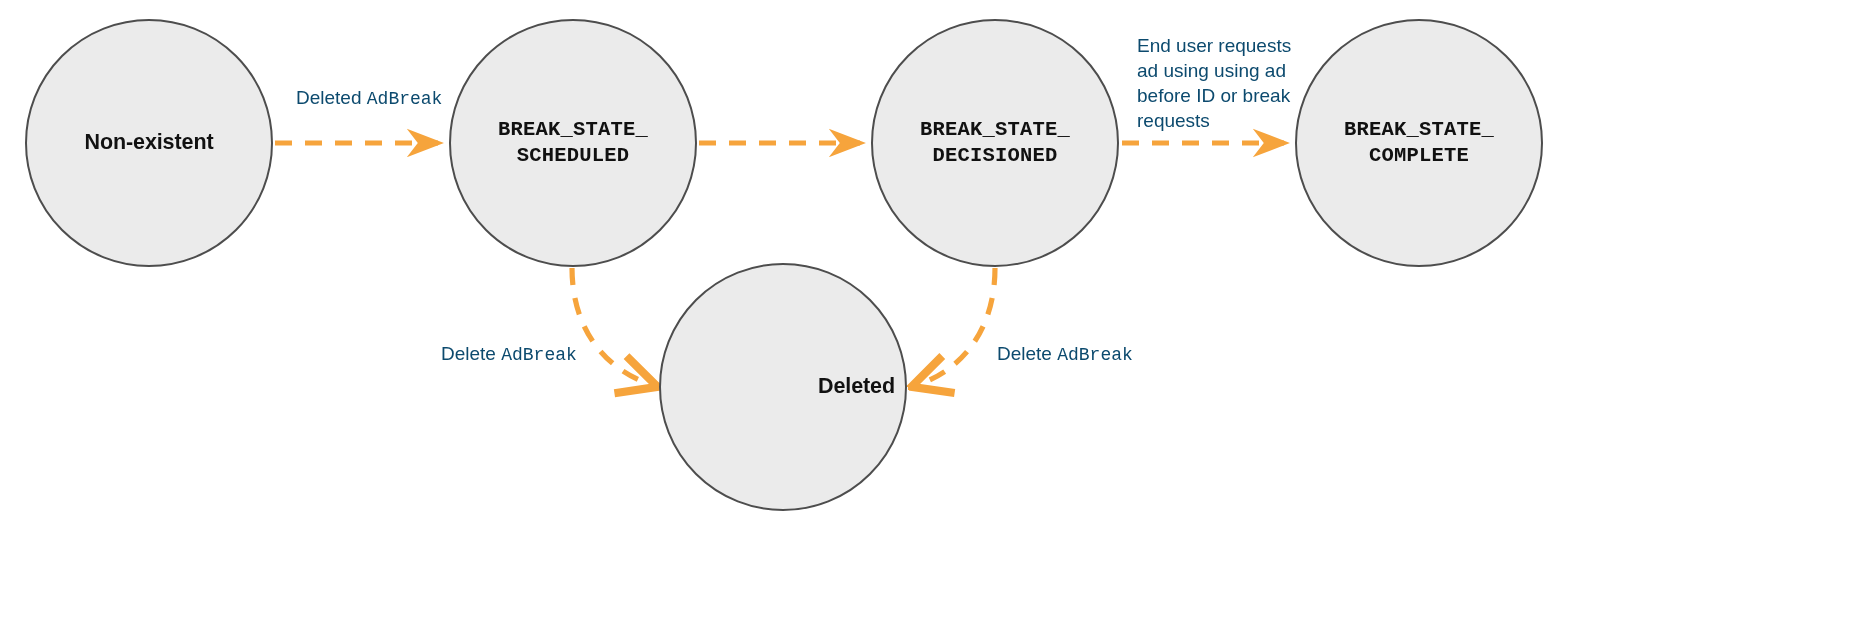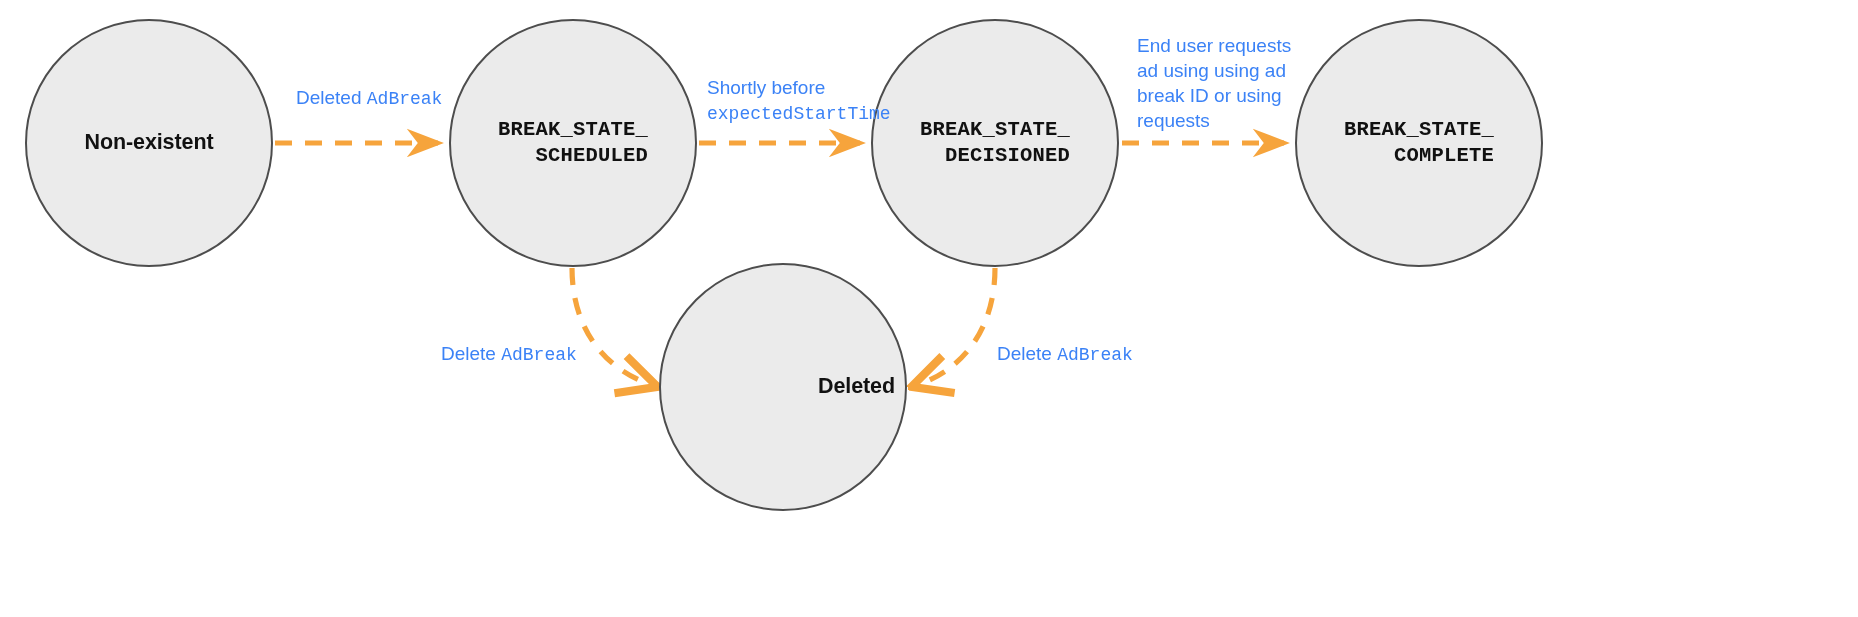--- a/index.html
+++ b/index.html
@@ -41,30 +41,29 @@
     font-weight: bold;
     color: #111111;
     line-height: 1.28;
     white-space: pre-line;
     padding: 0 10px;
   }
   .state-label.mono {
     font-family: "Liberation Mono", "DejaVu Sans Mono", monospace;
     font-size: 20.5px;
     letter-spacing: 0.2px;
-    text-align: right;
   }
   .state-label.sans {
     font-family: "Liberation Sans", sans-serif;
     font-size: 21.5px;
     letter-spacing: -0.1px;
   }
   .edge-label {
     position: absolute;
-    color: #3b82f6;
+    color: #0c4a6e;
     font-size: 19px;
     line-height: 1.32;
     white-space: nowrap;
   }
   .edge-label .sans-part {
     font-family: "Liberation Sans", sans-serif;
   }
   .edge-label .mono-part {
     font-family: "Liberation Mono", "DejaVu Sans Mono", monospace;
     font-size: 18px;
@@ -123,29 +122,25 @@
   </div>
 
   <div class="state-node" style="left:659px; top:263px; width:248px; height:248px;justify-content:flex-end;">
     <span class="state-label sans">Deleted</span>
   </div>
 
   <div class="edge-label align-left" style="left:296px; top:85px;">
       <span class="lbl-line"><span class="sans-part">Deleted </span><span class="mono-part">AdBreak</span></span>
     </div>
 
-  <div class="edge-label align-left" style="left:707px; top:75px;">
-      <span class="lbl-line"><span class="sans-part">Shortly before</span></span>
-      <span class="lbl-line"><span class="mono-part">expectedStartTime</span></span>
-    </div>
 
   <div class="edge-label align-left" style="left:1137px; top:33px;">
       <span class="lbl-line"><span class="sans-part">End user requests</span></span>
       <span class="lbl-line"><span class="sans-part">ad using using ad</span></span>
-      <span class="lbl-line"><span class="sans-part">break ID or using</span></span>
+      <span class="lbl-line"><span class="sans-part">before ID or break</span></span>
       <span class="lbl-line"><span class="sans-part">requests</span></span>
     </div>
 
   <div class="edge-label align-left" style="left:441px; top:341px;">
       <span class="lbl-line"><span class="sans-part">Delete </span><span class="mono-part">AdBreak</span></span>
     </div>
 
   <div class="edge-label align-left" style="left:997px; top:341px;">
       <span class="lbl-line"><span class="sans-part">Delete </span><span class="mono-part">AdBreak</span></span>
     </div>

